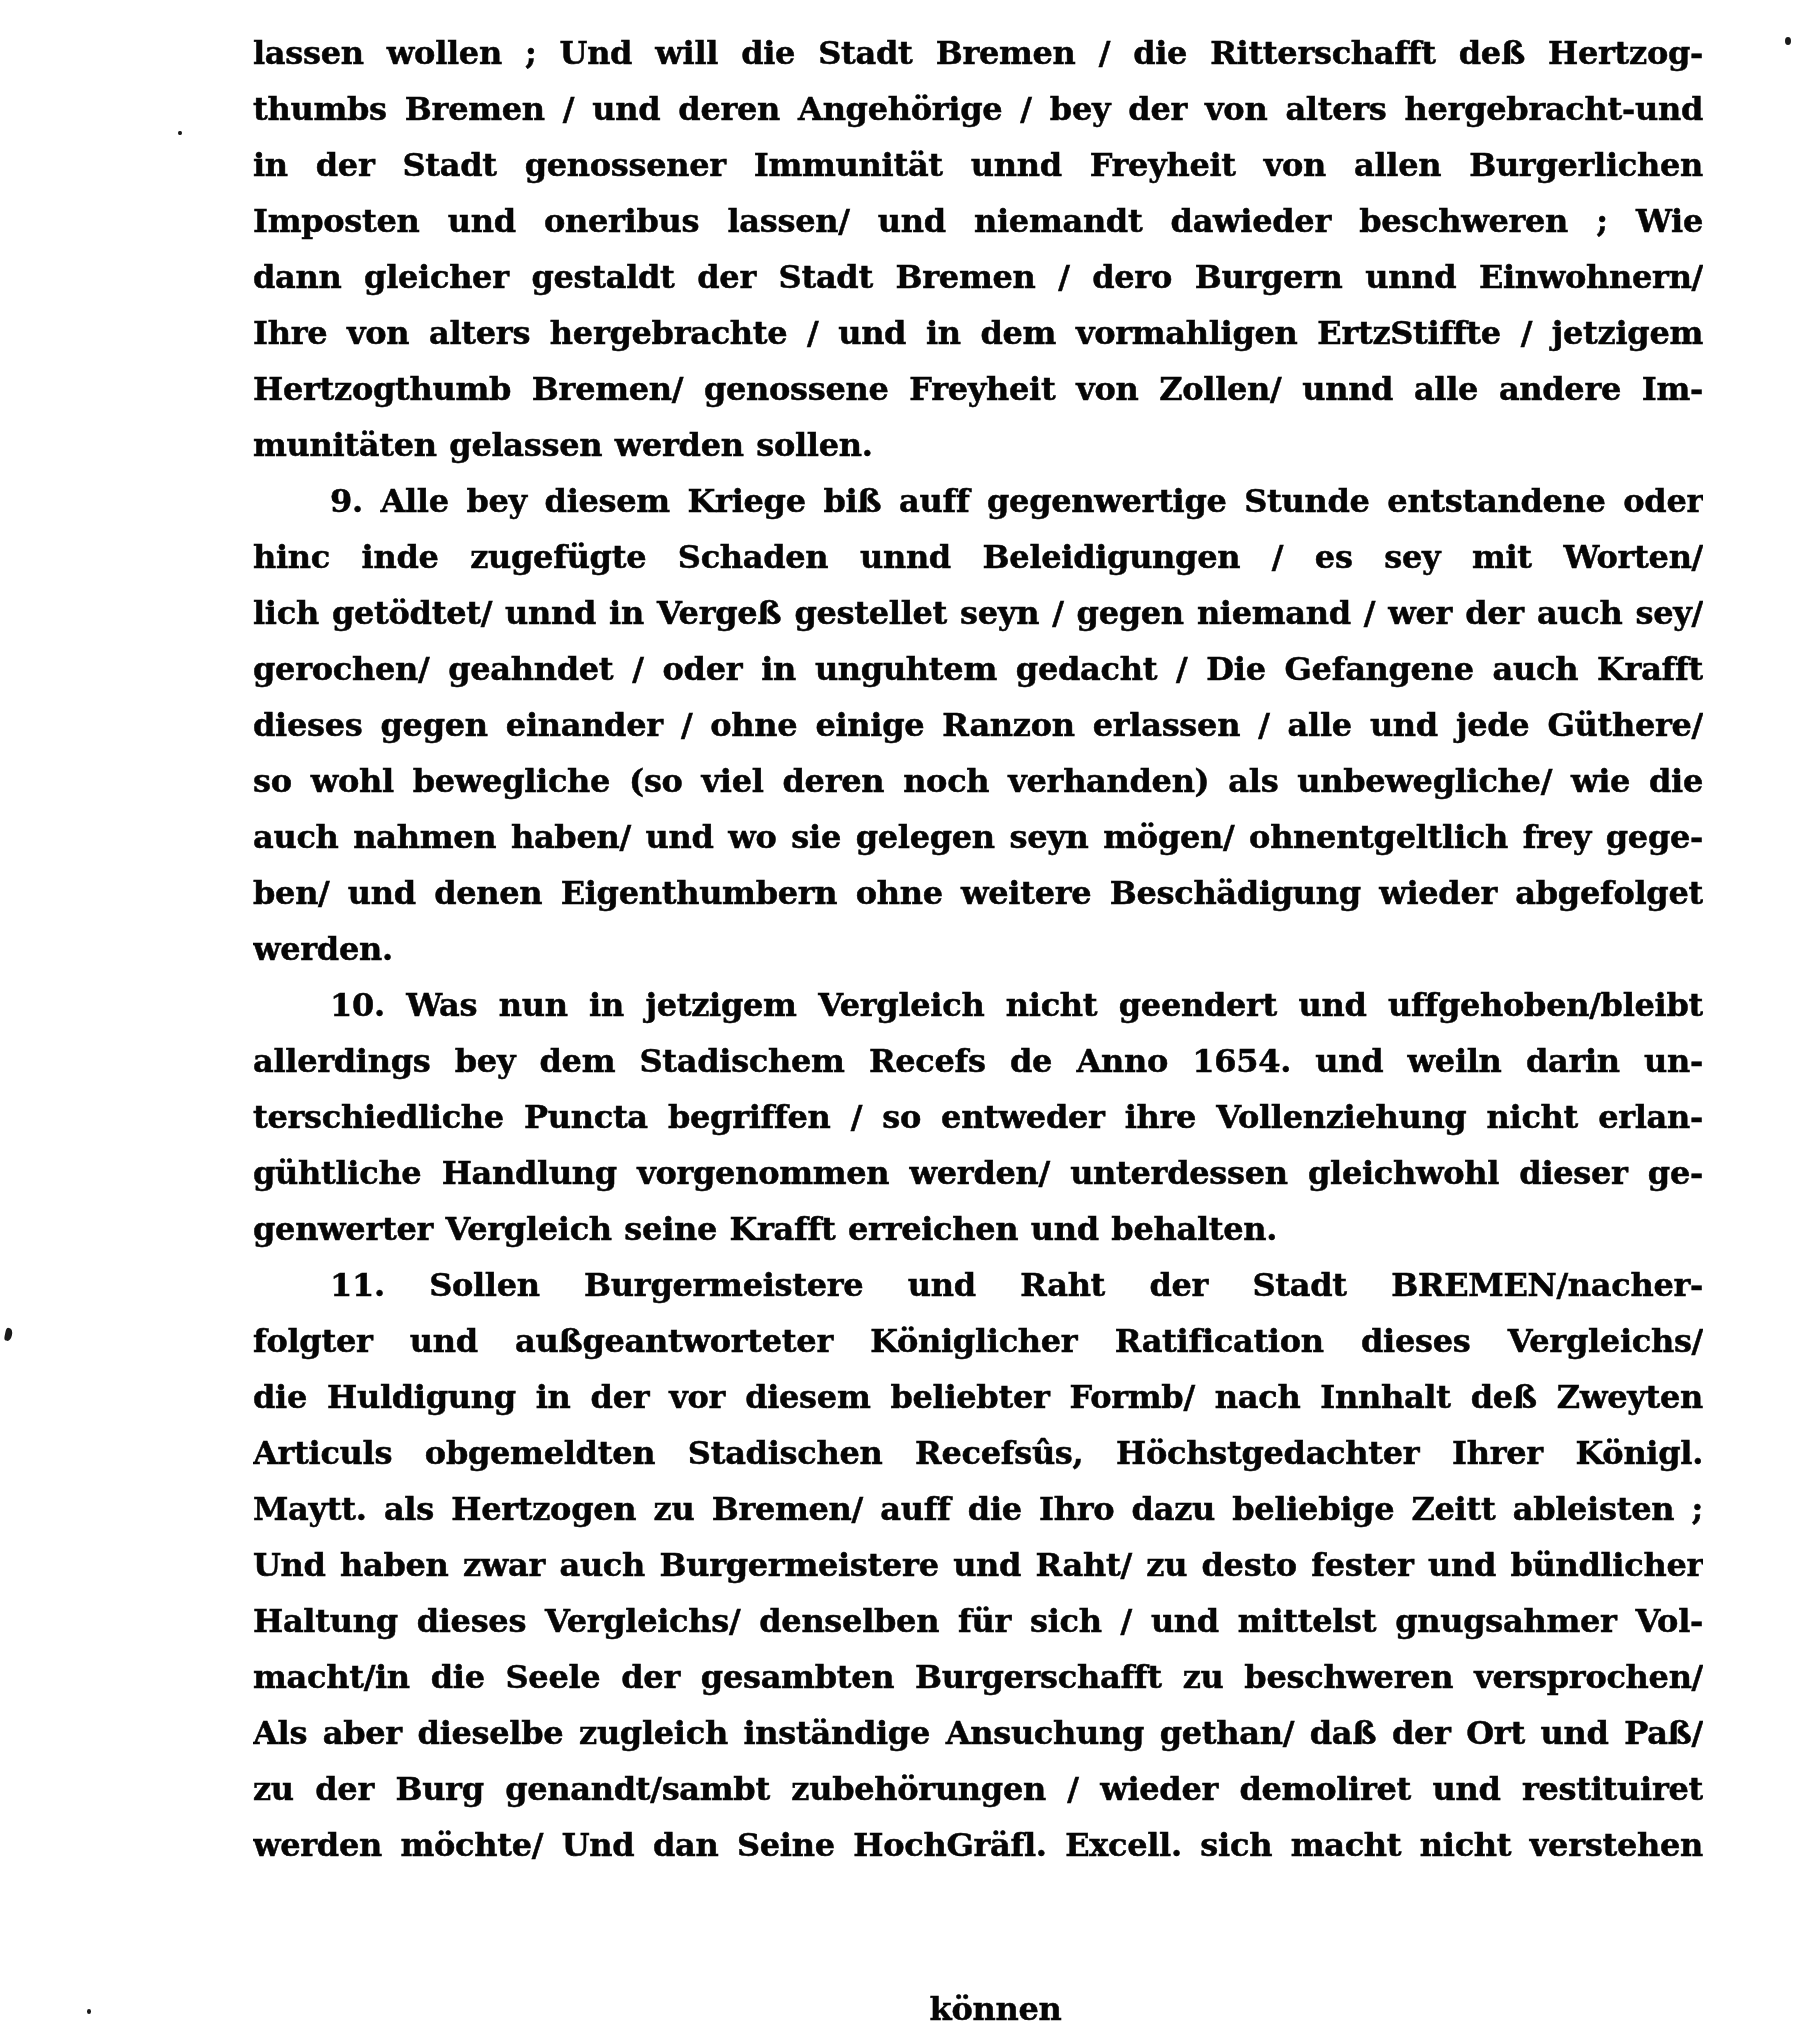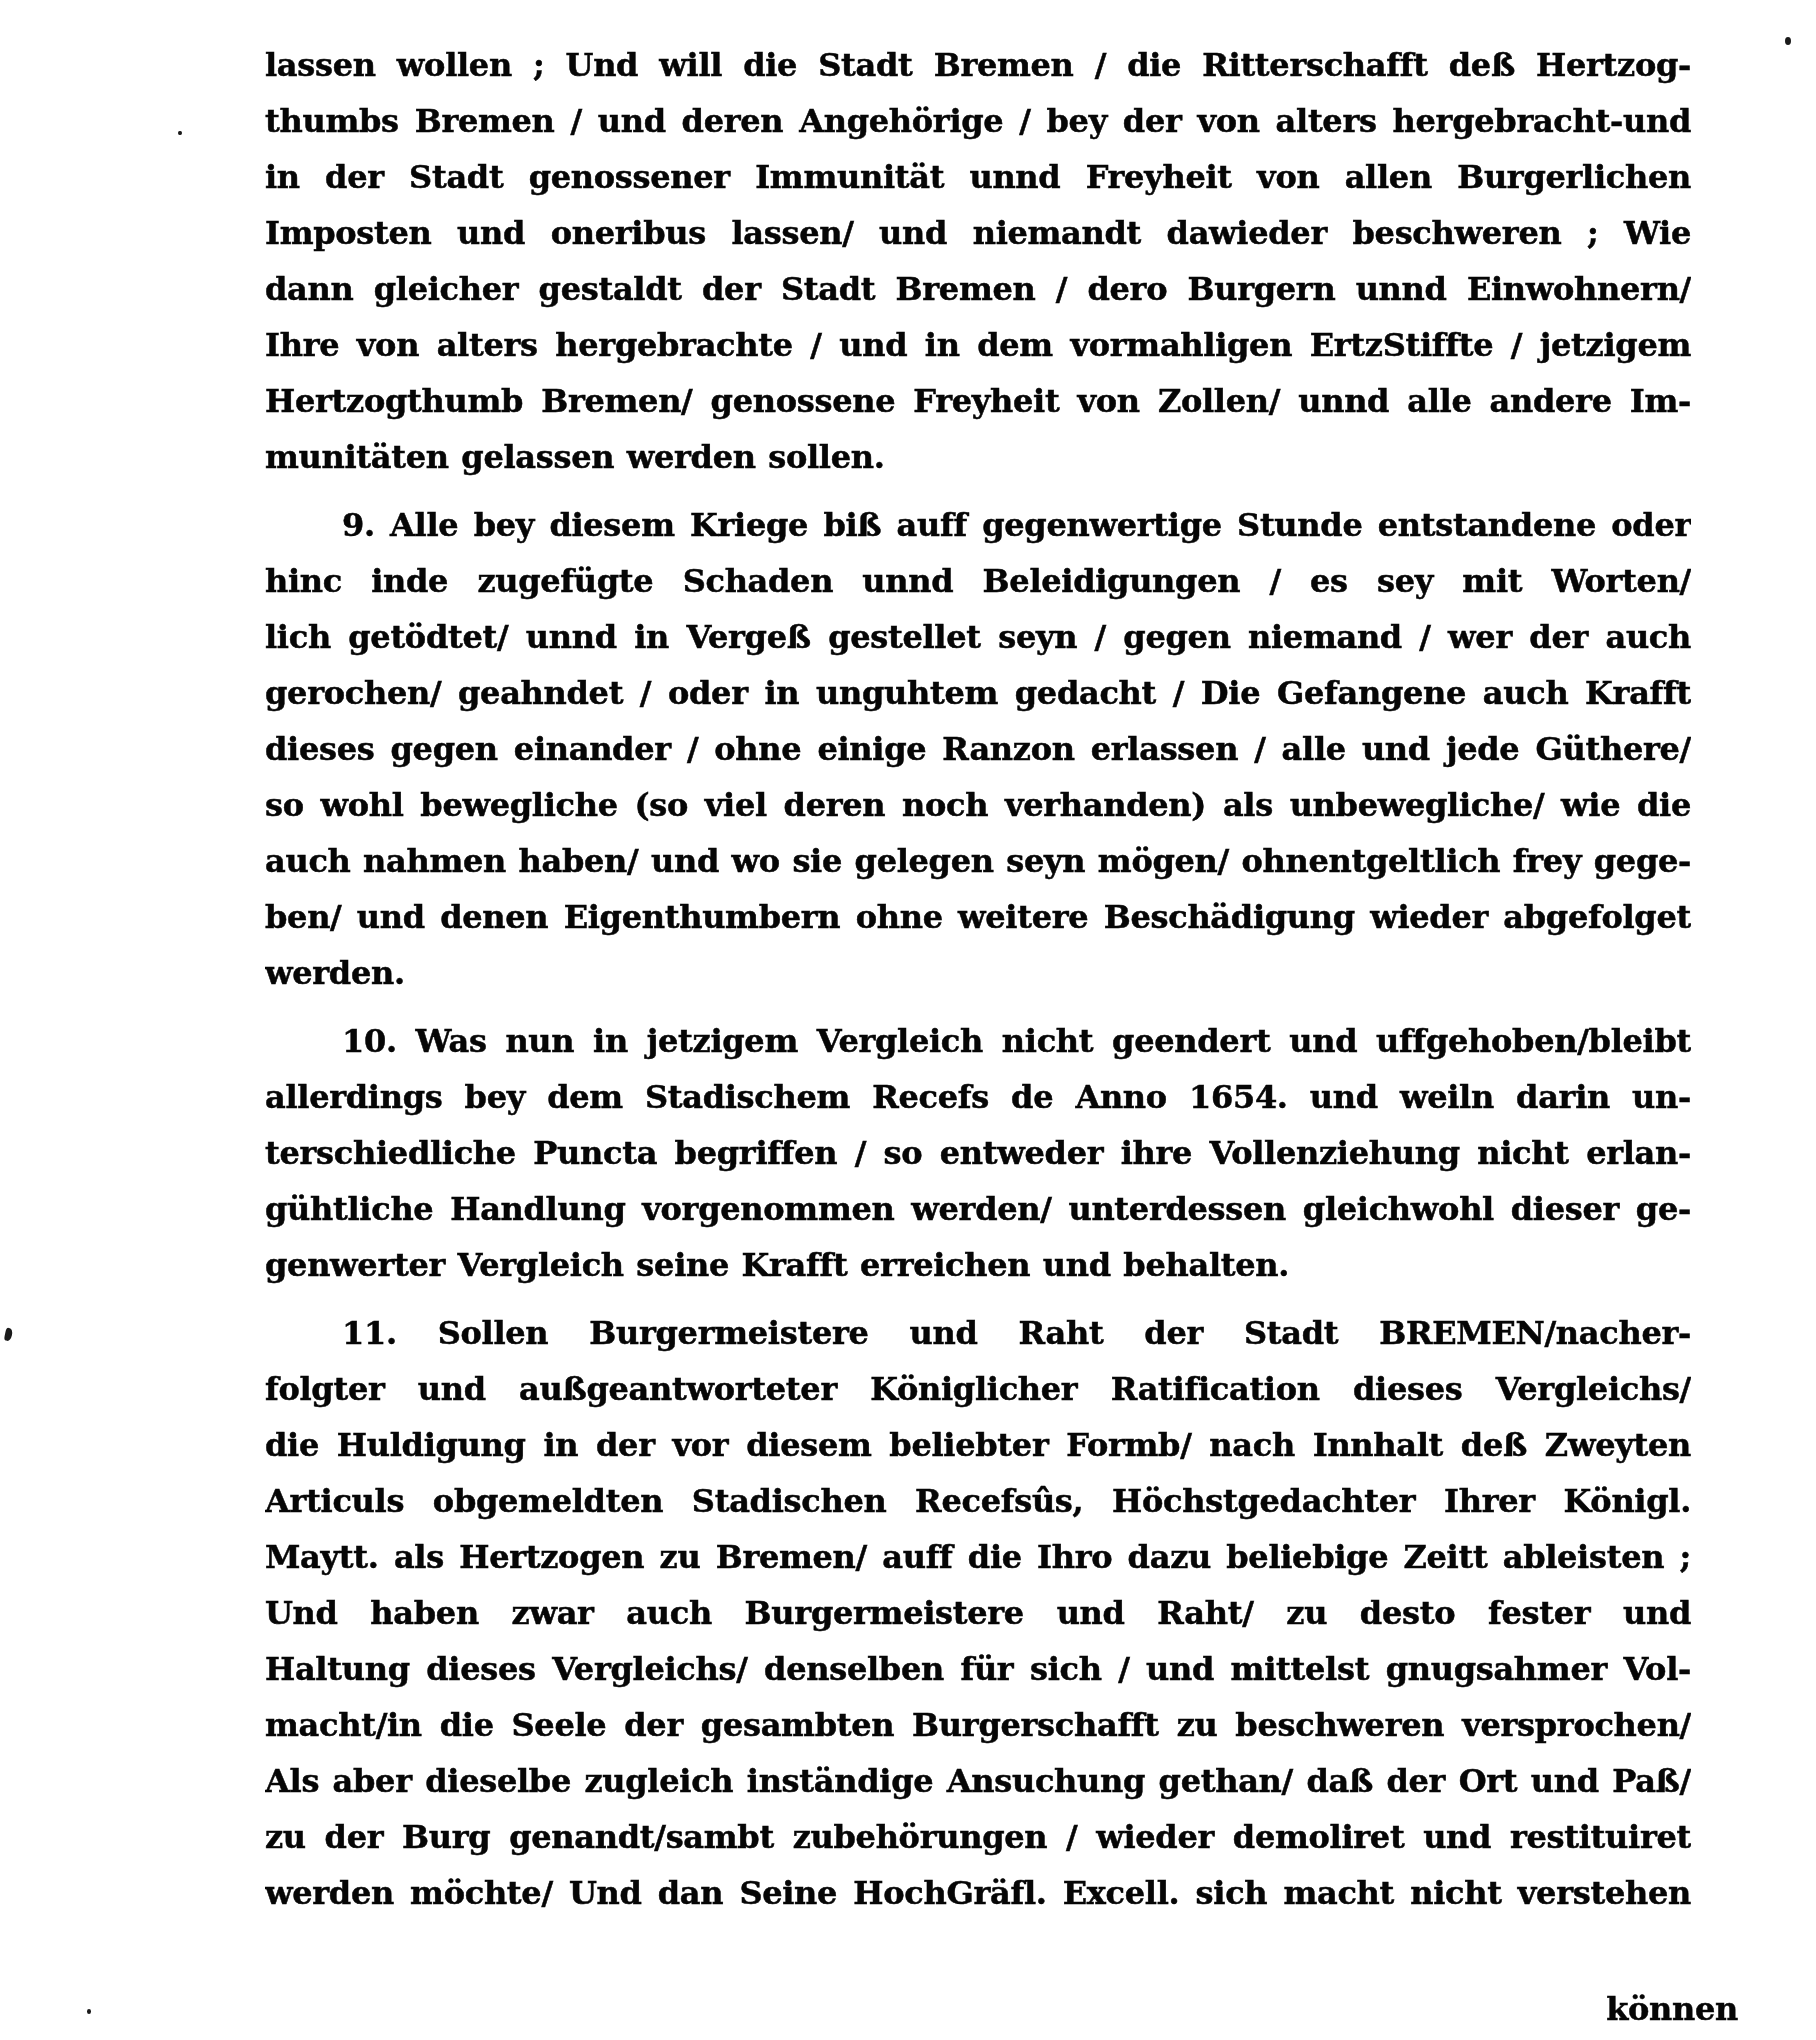--- a/index.html
+++ b/index.html
@@ -14,21 +14,21 @@
     overflow: hidden;
     font-family: "DejaVu Serif", serif;
     color: #060606;
   }
   .text-block {
     position: absolute;
     left: 253px;
     top: 24.5px;
     width: 1450px;
   }
-  .paragraph { margin: 12px; }
+  .paragraph { margin: 0; }
   .line {
     font-size: 32px;
     font-weight: 700;
     line-height: 56px;
     height: 56px;
     letter-spacing: -0.3px;
     word-spacing: 1.7px;
     text-align: justify;
     text-align-last: justify;
     white-space: normal;
@@ -44,21 +44,21 @@
   }
   .catchword {
     position: absolute;
     top: 1981px;
     left: 253px;
     width: 1485px;
     font-size: 32px;
     font-weight: 700;
     line-height: 56px;
     letter-spacing: -0.3px;
-    text-align: right;
+    text-align: center;
     -webkit-text-stroke: 0.5px #060606;
   }
   .speck {
     position: absolute;
     background: #1a1a1a;
     border-radius: 50%;
   }
   .speck.s1 { left: 1785px; top: 37px; width: 6.1px; height: 7.9px; }
   .speck.s2 { left: 5.2px; top: 1328px; width: 7px; height: 13px; border-radius: 40% 60% 60% 40%; transform: rotate(12deg); }
   .speck.s3 { left: 87px; top: 2009px; width: 4.4px; height: 5.2px; }

